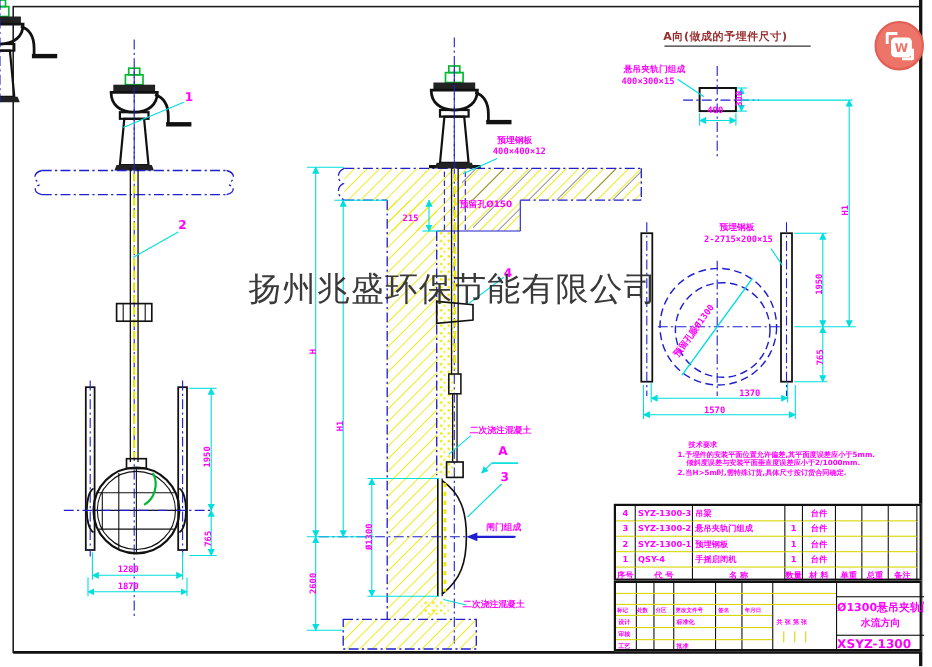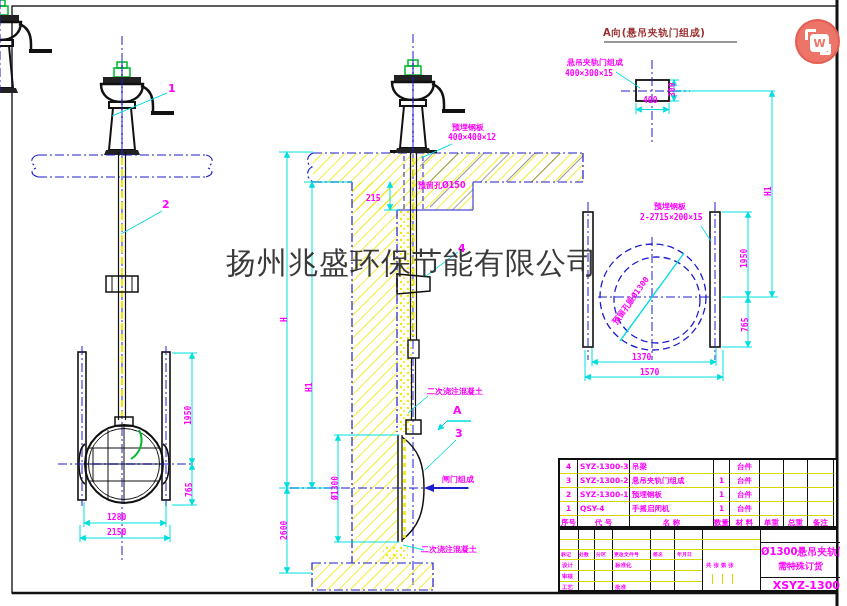--- a/index.html
+++ b/index.html
@@ -255,51 +255,57 @@
         <line x1="701" y1="226" x2="711" y2="241"></line>
       </g>
     </g>
   </svg>
 
   <div class="txt balloon" style="left:168px;top:82px;">1</div>
   <div class="txt balloon" style="left:162px;top:198px;">2</div>
   <div class="txt dim vt" style="left:184px;top:425px;">1950</div>
   <div class="txt dim vt" style="left:185px;top:497px;">765</div>
   <div class="txt dim" style="left:107px;top:513px;">1280</div>
-  <div class="txt dim" style="left:107px;top:528px;">2150</div>
+  <div class="txt dim" style="left:107px;top:528px;">1870</div>
 
   <div class="txt lbl" style="left:452px;top:122px;">预埋钢板</div>
   <div class="txt dim" style="left:448px;top:133px;">400×400×12</div>
   <div class="txt lbl" style="left:418px;top:180px;">预留孔Ø150</div>
   <div class="txt dim" style="left:366px;top:194px;">215</div>
   <div class="txt dim vt" style="left:280px;top:322px;">H</div>
   <div class="txt dim vt" style="left:305px;top:392px;">H1</div>
   <div class="txt dim vt" style="left:331px;top:500px;">Ø1300</div>
   <div class="txt dim vt" style="left:280px;top:540px;">2600</div>
   <div class="txt balloon" style="left:458px;top:242px;">4</div>
   <div class="txt lbl" style="left:427px;top:386px;">二次浇注混凝土</div>
   <div class="txt balloon" style="left:453px;top:404px;">A</div>
   <div class="txt balloon" style="left:455px;top:427px;">3</div>
   <div class="txt lbl" style="left:442px;top:474px;">闸门组成</div>
   <div class="txt lbl" style="left:421px;top:544px;">二次浇注混凝土</div>
 
-  <div class="txt viewtitle" style="left:603px;top:26px;">A向(悬吊夹轨门组成)</div>
+  <div class="txt viewtitle" style="left:603px;top:26px;">A向(做成的予埋件尺寸)</div>
   <div class="txt lbl" style="left:567px;top:57px;">悬吊夹轨门组成</div>
   <div class="txt dim" style="left:565px;top:69px;">400×300×15</div>
   <div class="txt dim" style="left:643px;top:96px;">400</div>
   <div class="txt dim vt" style="left:668px;top:97px;">300</div>
   <div class="txt dim vt" style="left:764px;top:196px;">H1</div>
   <div class="txt lbl" style="left:654px;top:201px;">预埋钢板</div>
   <div class="txt dim" style="left:640px;top:213px;">2-2715×200×15</div>
   <div class="txt dim" style="left:610px;top:320px;transform:rotate(-54deg);transform-origin:left top;">预留孔眼Ø1300</div>
   <div class="txt dim vt" style="left:740px;top:268px;">1950</div>
   <div class="txt dim vt" style="left:741px;top:332px;">765</div>
-  <div class="txt dim" style="left:632px;top:353px;">1370</div>
+  <div class="txt dim" style="left:672px;top:353px;">1370</div>
   <div class="txt dim" style="left:640px;top:368px;">1570</div>
 
+  <div class="txt notes">
+    <div class="n-title">技术要求</div>
+    <div>1.予埋件的安装平面位置允许偏差,其平面度误差应小于5mm.</div>
+    <div class="n-ind">倾斜度误差与安装平面垂直度误差应小于2/1000mm.</div>
+    <div>2.当H&gt;5m时,需特殊订货,具体尺寸按订货合同确定.</div>
+  </div>
 
   <div class="txt bom">
     <div class="c ctr">4</div>
     <div class="c">SYZ-1300-3</div>
     <div class="c">吊梁</div>
     <div class="c ctr"></div>
     <div class="c ctr">台件</div>
     <div class="c"></div>
     <div class="c"></div>
     <div class="c"></div>
@@ -372,22 +378,22 @@
     <div class="t" style="left:2px;top:43px;font-size:5.5px;">审核</div>
     <div class="t" style="left:2px;top:54px;font-size:5.5px;">工艺</div>
     <div class="t" style="left:55px;top:54px;font-size:5.5px;">批准</div>
 
     <div class="t" style="left:146px;top:32px;font-size:5.5px;">共 张 第 张</div>
     <div class="vl" style="left:152px;top:44px;bottom:6px;background:#d8d800;"></div>
     <div class="vl" style="left:162px;top:44px;bottom:6px;background:#d8d800;"></div>
     <div class="vl" style="left:172px;top:44px;bottom:6px;background:#d8d800;"></div>
 
     <div class="t" style="left:201px;top:15px;width:79px;text-align:center;font-size:10px;overflow:hidden;">Ø1300悬吊夹轨门</div>
-    <div class="t" style="left:201px;top:30px;width:79px;text-align:center;font-size:9px;">需特殊订货</div>
-    <div class="t" style="left:201px;top:49px;width:79px;text-align:right;font-size:11px;">XSYZ-1300</div>
+    <div class="t" style="left:201px;top:30px;width:79px;text-align:center;font-size:9px;">水流方向</div>
+    <div class="t" style="left:201px;top:49px;width:79px;text-align:left;font-size:11px;">XSYZ-1300</div>
   </div>
 
   <div class="txt watermark">扬州兆盛环保节能有限公司</div>
 
   <div class="txt logo">
     <div class="br1"></div>
     <div class="br2"></div>
     <div class="sq">W</div>
   </div>
 

